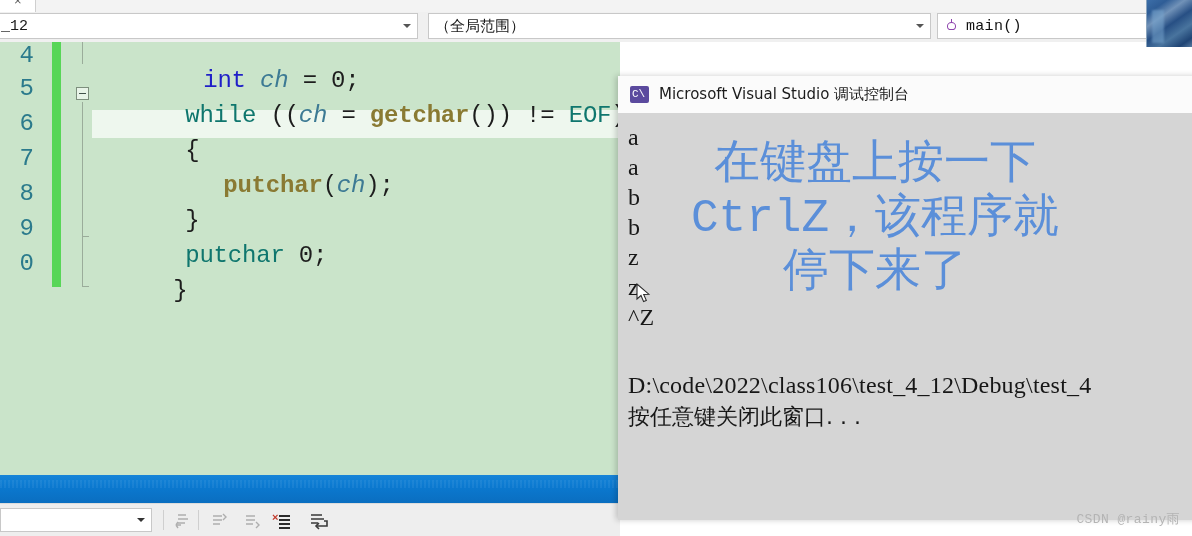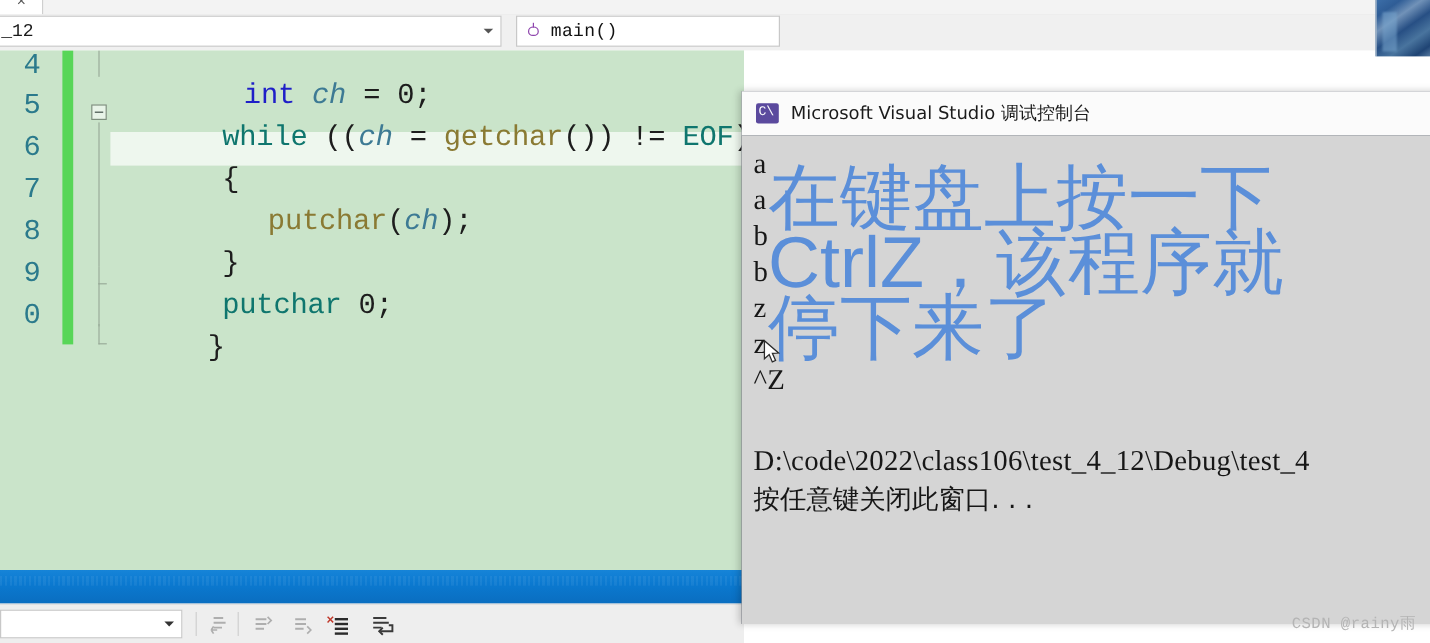--- a/index.html
+++ b/index.html
@@ -234,21 +234,21 @@
     position: absolute;
     left: 92px;
     width: 528px;
     height: 28px;
     background: #eef7ee;
   }
   .k-blue   { color: #1f1fc8; margin-left: 18px; }
   .k-purple { color: #0f766e; }
   .k-plain  { color: #1d1d1d; }
   .k-ident  { color: #3d7a94; font-style: italic; }
-  .k-func   { color: #8a7a33; }
+  .k-func   { color: #8a7a33; font-weight: bold; }
   .k-num    { color: #1d1d1d; }
 
   
   .status-bar {
     position: absolute;
     left: 0; top: 475px;
     width: 620px;
     height: 28px;
     background: #0b79d0;
     background-image: linear-gradient(180deg, #1684d8 0%, #0b79d0 40%, #0a6ec0 100%);
@@ -391,23 +391,23 @@
     left: 636px; top: 283px;
     width: 16px; height: 22px;
     z-index: 40;
   }
 
   
   .annotation {
     position: absolute;
     left: 640px; top: 138px;
     width: 470px;
-    text-align: left;
-    font-family: Liberation Sans, sans-serif;
-    font-size: 60px;
+    text-align: center;
+    font-family: Liberation Mono, monospace;
+    font-size: 46px;
     line-height: 54px;
     color: #5b8fd9;
     z-index: 30;
     pointer-events: none;
     white-space: pre-line;
   }
 
   
   .watermark {
     position: absolute;
@@ -430,20 +430,24 @@
     </div>
   </div>
 
   <div class="navbar">
 
     <div class="nav-combo" id="combo-file">
       <span class="combo-text">_12</span>
       <span class="combo-arrow"></span>
     </div>
 
+    <div class="nav-combo cjk" id="combo-scope">
+      <span class="combo-text">（全局范围）</span>
+      <span class="combo-arrow"></span>
+    </div>
 
     <div class="nav-combo" id="combo-func">
       <span class="func-icon"></span>
       <span class="func-label">main()</span>
     </div>
   </div>
 
   <div class="webcam-thumb"></div>
 
   <div class="editor">

